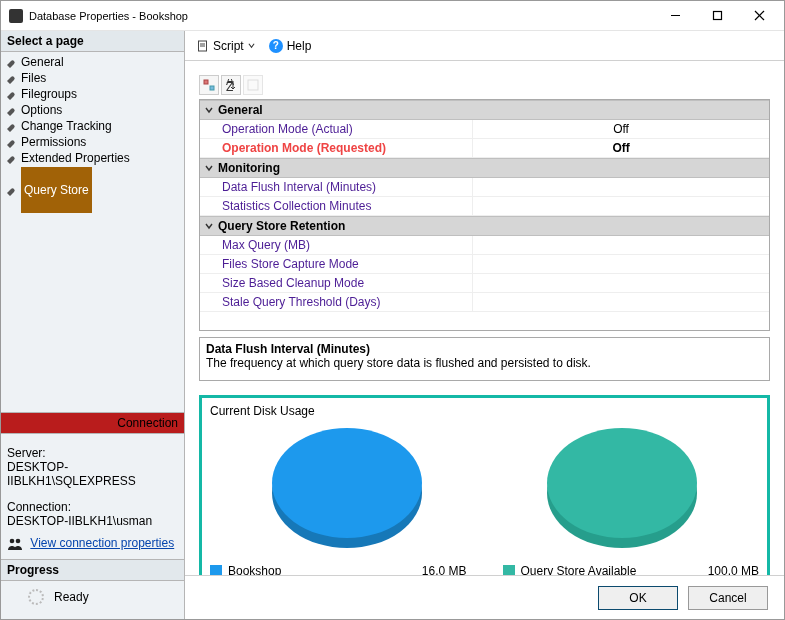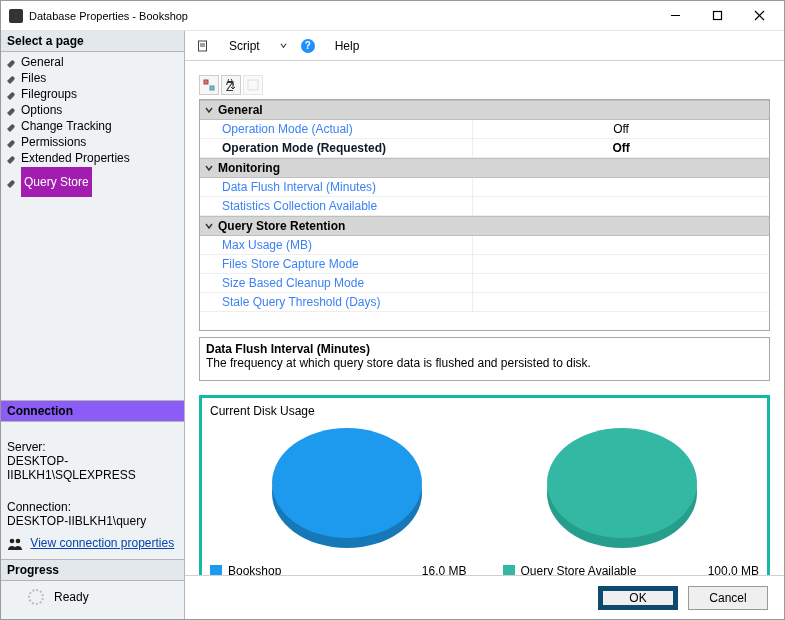--- a/index.html
+++ b/index.html
@@ -10,54 +10,54 @@
     .titlebar .title { flex: 1; font-size: 11px; }
     .winbtn { width: 42px; height: 28px; display: flex; align-items: center; justify-content: center; cursor: default; }
     .winbtn svg { width: 11px; height: 11px; }
 
     .body { flex: 1; display: flex; overflow: hidden; }
     .sidebar { width: 184px; background: #eef2f5; border-right: 1px solid #b5b5b5; display: flex; flex-direction: column; }
     .sidebar-section-header { background: #e2e8ec; border-bottom: 1px solid #b5b5b5; padding: 3px 6px; font-weight: bold; }
     .nav-list { padding: 2px 4px; }
     .nav-item { display: flex; align-items: center; padding: 1px 2px; cursor: default; }
     .nav-item .wrench { width: 10px; height: 10px; margin-right: 4px; display: inline-block; }
-    .nav-item.selected .label { background: #a21caf; color: #fff; padding: 8px 3px; }
+    .nav-item.selected .label { background: #a16207; color: #fff; padding: 16px 3px; }
     .nav-item .label { }
 
     .sidebar-spacer { flex: 1; }
     .connection-box { border-top: 1px solid #b5b5b5; background: #eef2f5; padding: 4px 6px 8px; }
-    .connection-box .hdr { background: #8b5cf6; border-bottom: 1px solid #b5b5b5; padding: 3px 6px; font-weight: bold; margin: -4px -6px 6px; }
-    .connection-box .lbl { margin-top: 18px; }
+    .connection-box .hdr { background: #b91c1c; border-bottom: 1px solid #b5b5b5; padding: 3px 6px; font-weight: normal; margin: -4px -6px 6px; text-align: right; }
+    .connection-box .lbl { margin-top: 12px; }
     .connection-box .val { }
     .link { color: #0645ad; text-decoration: underline; cursor: pointer; }
     .conn-icon { width: 16px; height: 14px; display: inline-block; vertical-align: middle; margin-right: 4px; }
 
     .progress-box .hdr { background: #e2e8ec; border-top: 1px solid #b5b5b5; border-bottom: 1px solid #b5b5b5; padding: 3px 6px; font-weight: bold; }
     .progress-body { display: flex; align-items: center; padding: 8px 23px 14px; }
     .progress-spinner { width: 16px; height: 16px; border: 2px dotted #bbb; border-radius: 50%; margin-right: 10px; margin-left: 4px; }
 
     .main { flex: 1; display: flex; flex-direction: column; background: #fff; }
     .toolbar { height: 30px; display: flex; align-items: center; padding: 0 8px; border-bottom: 1px solid #d0d0d0; gap: 6px; }
-    .toolbar .tbtn { display: flex; align-items: center; gap: 20px; padding: 2px 4px; cursor: default; }
+    .toolbar .tbtn { display: flex; align-items: center; gap: 4px; padding: 2px 4px; cursor: default; }
     .toolbar .chevdown { width: 7px; height: 7px; }
     .toolbar .help-icon { width: 14px; height: 14px; border-radius: 50%; background: #1e90ff; color: #fff; display: flex; align-items: center; justify-content: center; font-weight: bold; font-size: 10px; }
 
     .content-scroll { flex: 1; overflow: auto; padding: 14px 14px 0 14px; }
 
     .icon-row { display: flex; gap: 2px; margin-bottom: 4px; }
     .iconbtn { width: 20px; height: 20px; border: 1px solid #ccc; background: #f6f6f6; display: flex; align-items: center; justify-content: center; font-size: 10px; cursor: default; }
     .iconbtn.disabled { opacity: .5; }
 
     .propgrid { border: 1px solid #a9a9a9; }
     .propgrid .cat { background: #d6d6d6; padding: 2px 4px 2px 18px; font-weight: bold; border-bottom: 1px solid #bfbfbf; border-top: 1px solid #bfbfbf; position: relative; }
     .propgrid .cat .exp { position: absolute; left: 3px; top: 3px; width: 11px; height: 11px; display: flex; align-items: center; justify-content: center; }
     .propgrid .row { display: flex; border-bottom: 1px solid #eee; }
-    .propgrid .row .k { width: 48%; padding: 2px 4px 2px 22px; color: #3b82f6; border-right: 1px solid #eee; }
+    .propgrid .row .k { width: 48%; padding: 2px 4px 2px 22px; color: #4c1d95; border-right: 1px solid #eee; }
     .propgrid .row .v { flex: 1; padding: 2px 6px; text-align: center; }
-    .propgrid .row.strong .k { color: #0f172a; font-weight: bold; }
+    .propgrid .row.strong .k { color: #ef4444; font-weight: bold; }
     .propgrid .row.strong .v { font-weight: bold; }
     .propgrid .blankfoot { height: 18px; background: #fff; }
 
     .desc-box { border: 1px solid #a9a9a9; margin-top: 6px; padding: 4px 6px 10px; }
     .desc-box .dt { font-weight: bold; }
     .desc-box .dd { }
 
     .disk-usage { margin-top: 14px; border: 3px solid #14b8a6; padding: 6px 8px 10px; }
     .disk-usage .title { margin-bottom: 10px; }
     .pies { display: flex; justify-content: space-around; margin: 10px 0 14px; }
@@ -69,21 +69,21 @@
     .pie.teal .top { background: #33b8a4; }
     .pie.teal .side { background: #269e8c; }
 
     .legend-rows { display: flex; justify-content: flex-start; gap: 36px; text-decoration: underline; }
     .legend-col { flex: 1; }
     .legend-row { display: flex; align-items: center; margin: 2px 0; }
     .swatch { width: 12px; height: 12px; margin-right: 6px; }
     .legend-row .lbl { flex: 1; }
     .legend-row .val { width: 70px; text-align: right; }
     .btn { min-width: 80px; height: 24px; border: 1px solid #999; background: #efefef; padding: 0 14px; cursor: default; display: inline-flex; align-items: center; justify-content: center; }
-    .btn.primary { border: 5px solid #0c4a6e; }
+    .btn.primary { border: 1px solid #0c4a6e; }
 
     .footer { height: 44px; border-top: 1px solid #d0d0d0; display: flex; align-items: center; justify-content: flex-end; padding: 0 16px; gap: 10px; }
   </style>
 </head>
 <body>
 
 <div class="titlebar">
   <span class="icon"></span>
   <span class="title">Database Properties - Bookshop</span>
   <div class="winbtn">
@@ -156,21 +156,21 @@
             </svg></span>
           <span class="label">Query Store</span>
         </div>
       </div>
     <div class="sidebar-spacer"></div>
     <div class="connection-box">
       <div class="hdr">Connection</div>
       <div class="lbl">Server:</div>
       <div class="val">DESKTOP-IIBLKH1\SQLEXPRESS</div>
       <div class="lbl">Connection:</div>
-      <div class="val">DESKTOP-IIBLKH1\query</div>
+      <div class="val">DESKTOP-IIBLKH1\usman</div>
       <div style="margin-top:8px">
         <span class="conn-icon">
           <svg viewBox="0 0 16 14">
               <circle cx="5" cy="4" r="2.3" fill="#222"></circle>
               <circle cx="11" cy="4" r="2.3" fill="#222"></circle>
               <path d="M1,13 C1,9 5,9 5,9 C5,9 9,9 9,13 Z" fill="#222"></path>
               <path d="M7,13 C7,9 11,9 11,9 C11,9 15,9 15,13 Z" fill="#222"></path>
             </svg>
         </span>
         <span class="link">View connection properties</span>
@@ -244,30 +244,30 @@
           <div class="cat"><span class="exp">
               <svg width="10" height="10" viewBox="0 0 10 10">
                 <polyline points="2,3 5,7 8,3" fill="none" stroke="#333" stroke-width="1.4"></polyline>
               </svg>
             </span>Monitoring</div>
           <div class="row">
             <div class="k">Data Flush Interval (Minutes)</div>
             <div class="v"></div>
           </div>
           <div class="row">
-            <div class="k">Statistics Collection Available</div>
+            <div class="k">Statistics Collection Minutes</div>
             <div class="v"></div>
           </div>
           <div class="cat"><span class="exp">
               <svg width="10" height="10" viewBox="0 0 10 10">
                 <polyline points="2,3 5,7 8,3" fill="none" stroke="#333" stroke-width="1.4"></polyline>
               </svg>
             </span>Query Store Retention</div>
           <div class="row">
-            <div class="k">Max Usage (MB)</div>
+            <div class="k">Max Query (MB)</div>
             <div class="v"></div>
           </div>
           <div class="row">
             <div class="k">Files Store Capture Mode</div>
             <div class="v"></div>
           </div>
           <div class="row">
             <div class="k">Size Based Cleanup Mode</div>
             <div class="v"></div>
           </div>

